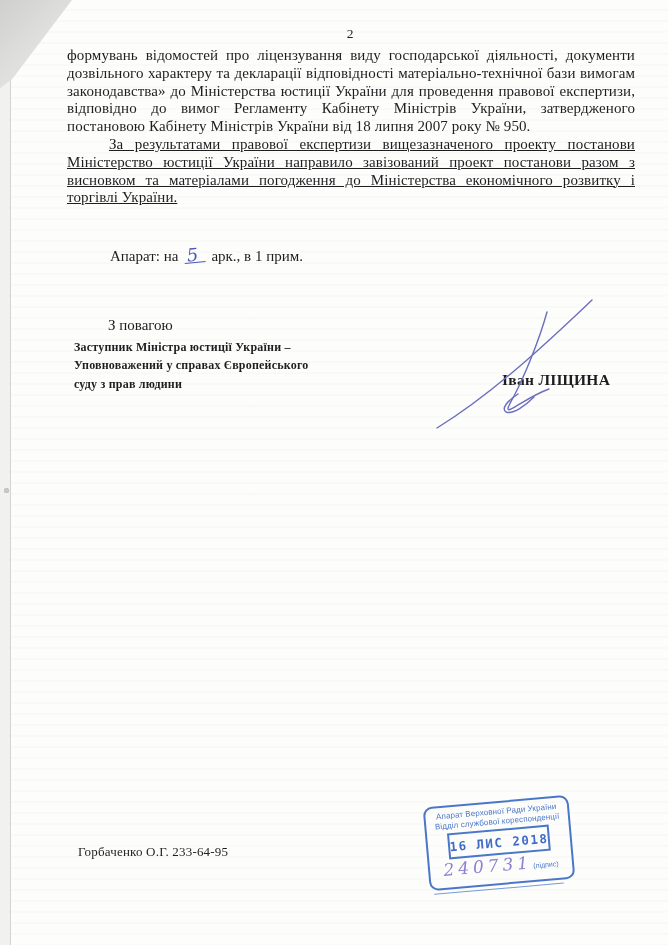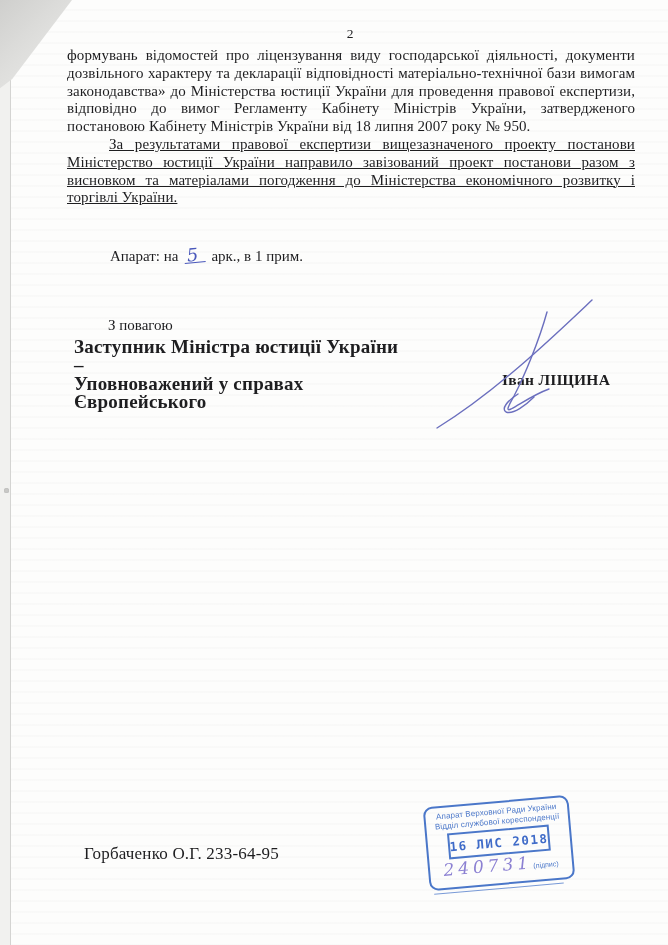--- a/index.html
+++ b/index.html
@@ -50,31 +50,31 @@
     display: inline-block;
     font-family: "DejaVu Serif", serif; font-style: italic;
     font-size: 18px; color: #4a58bb;
     border-bottom: 1.6px solid #4a58bb;
     padding: 0 7px 0 3px; margin: 0 2px;
     transform: rotate(-6deg); line-height: 14px;
   }
   .closing { position: absolute; left: 108px; top: 304px; font-size: 15px; margin-top: 13px; }
   .title-block {
     position: absolute; left: 74px; top: 338px; width: 330px;
-    font-weight: bold; font-size: 19px; line-height: 18.4px;
+    font-weight: bold; font-size: 12px; line-height: 18.4px;
     letter-spacing: 0.2px;
   }
   .signer-name {
     position: absolute; left: 502px; top: 371px;
     font-weight: bold; font-size: 15.5px; letter-spacing: 0.3px;
     white-space: nowrap;
   }
   .signature-svg { position: absolute; left: 423px; top: 291px; }
   .footer-executor {
-    position: absolute; left: 84px; top: 844px; font-size: 17px;
+    position: absolute; left: 78px; top: 844px; font-size: 13px;
     letter-spacing: 0.2px;
   }
   
   .stamp {
     position: absolute; left: 426px; top: 801px; width: 146px; height: 84px;
     border: 2px solid #3c6cc5; border-radius: 9px;
     transform: rotate(-5deg); transform-origin: 50% 50%;
     font-family: "Liberation Sans", sans-serif; color: #3c6cc5;
     opacity: 0.92; box-sizing: border-box; padding-top: 4px;
   }
@@ -122,20 +122,21 @@
     <span>Апарат: на</span>
     <span class="handwritten-count">5</span>
     <span>арк., в 1 прим.</span>
   </div>
 
   <div class="closing">З повагою</div>
 
   <div class="title-block">
     <div>Заступник Міністра юстиції України –</div>
     <div>Уповноважений у справах Європейського</div>
+    <div>суду з прав людини</div>
   </div>
 
   <div class="signer-name">Іван ЛІЩИНА</div>
 
   <svg class="signature-svg" width="184" height="144" viewBox="0 0 184 144">
     <g fill="none" stroke="#6b6fbe" stroke-width="1.4" stroke-linecap="round">
       <path d="M169 9 C 132 44, 74 100, 14 137"></path>
       <path d="M124 21 C 116 50, 101 86, 91 105 C 86 114, 82 121, 88 118 C 99 112, 112 103, 126 98"></path>
       <path d="M95 103 C 84 110, 78 118, 83 121 C 90 124, 103 114, 111 106"></path>
     </g>

